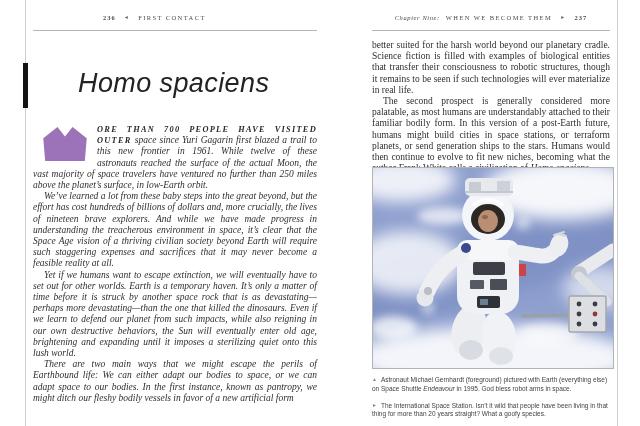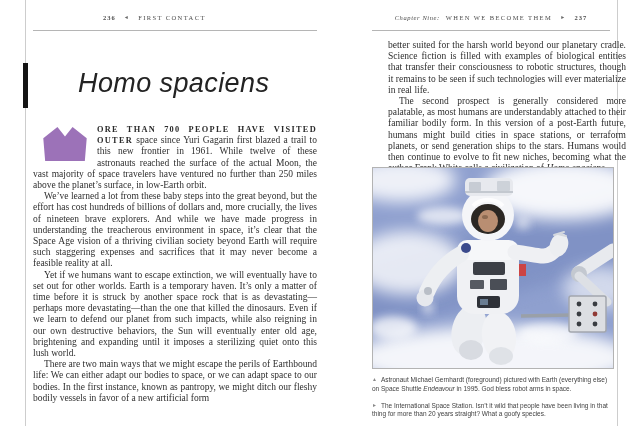--- a/index.html
+++ b/index.html
@@ -25,22 +25,22 @@
   .left-rule{left:33px;width:284px;}
   .right-rule{left:372px;width:238px;}
 
   .chapter-title{
     position:absolute;left:78px;top:68px;margin:0;
     font-family:"Liberation Sans", sans-serif;font-style:italic;font-weight:400;
     font-size:27px;letter-spacing:0.4px;color:#232323;
   }
 
   .col{position:absolute;text-align:justify;font-size:9.5px;line-height:11.2px;}
-  .left-col{left:33px;top:124px;width:284px;}
-  .right-col{left:388px;top:40px;width:238px;}
+  .left-col{left:33px;top:124px;width:284px;font-style:italic;}
+  .right-col{left:372px;top:40px;width:238px;}
   .col p{margin:0;}
   .col p.indent{text-indent:11px;}
 
   .dropcap{float:left;width:46px;height:34px;margin:3px 9px 0 9px;}
   .lead-caps{
     font-weight:bold;font-size:8.3px;letter-spacing:1.3px;color:#2a2a2a;
   }
 
   .photo-frame{
     position:absolute;left:372px;top:167px;width:240px;height:200px;margin:0;

